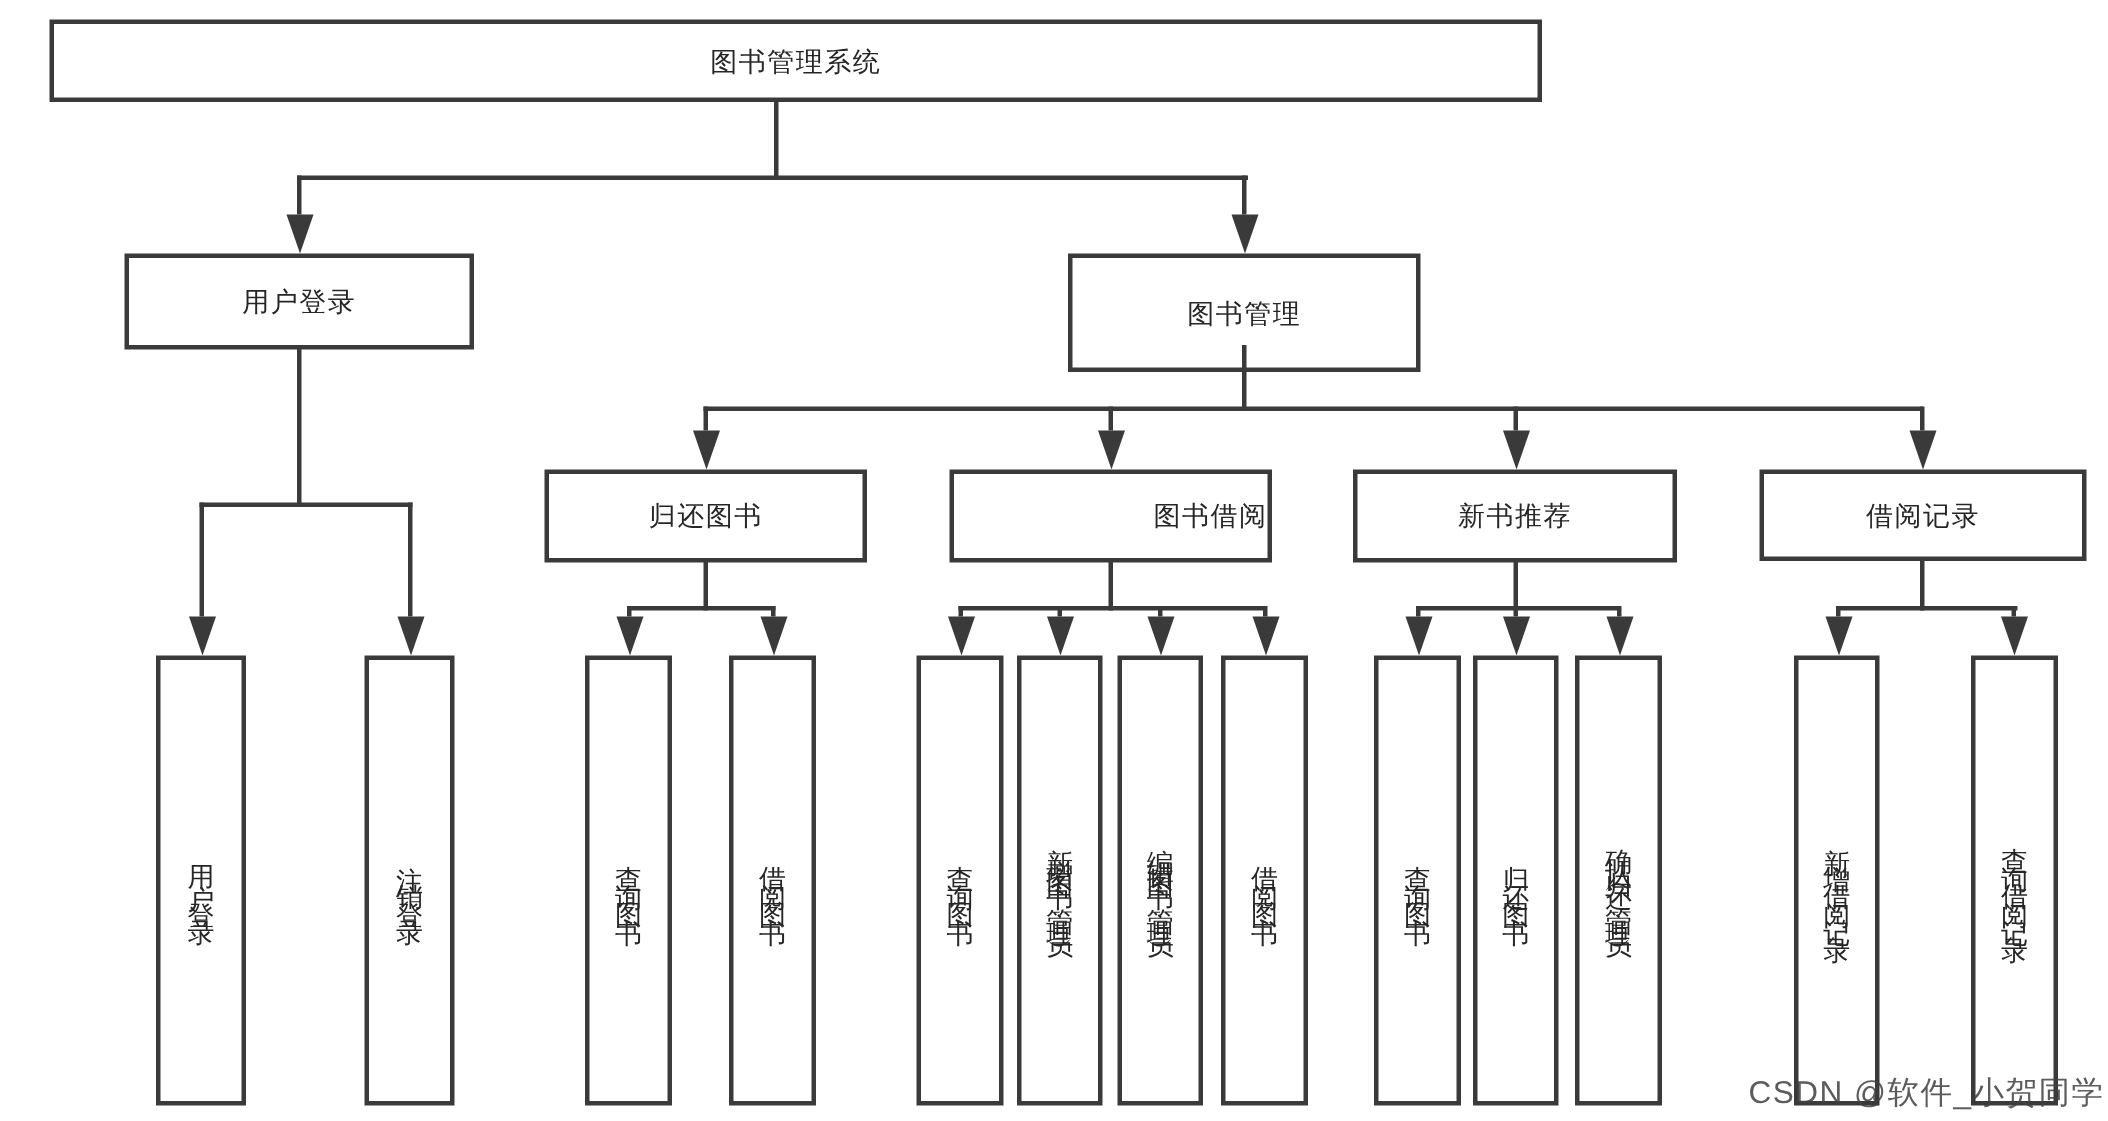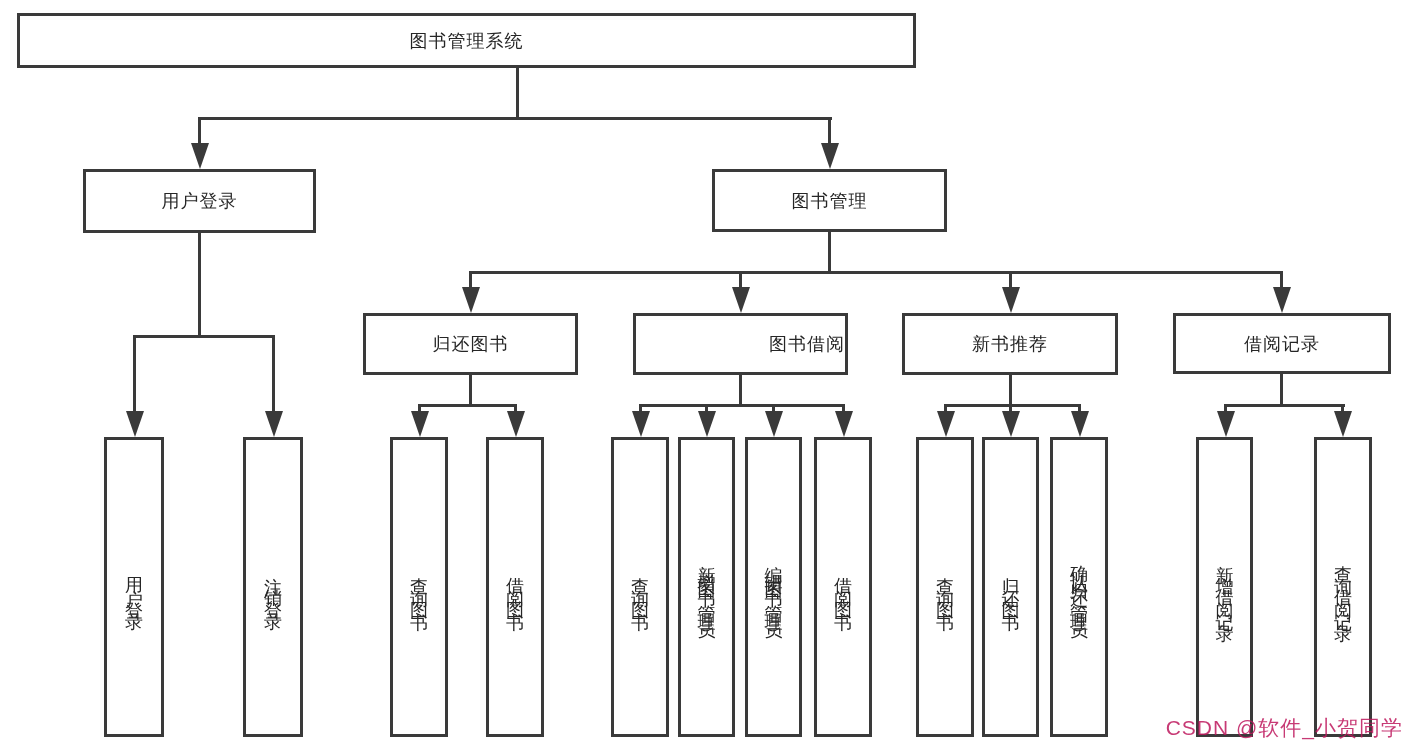--- a/index.html
+++ b/index.html
@@ -39,45 +39,45 @@
     transform:translateX(-50%);
     width:0;height:0;
     border-style:solid;
     border-width:26px 9px 0 9px;
     border-color:#3a3a3a transparent transparent transparent;
   }
   .watermark{
     position:absolute;
     top:714px;right:2px;
     font-size:21px;
-    color:#be185d;
+    color:#404040;
     opacity:.85;
     letter-spacing:1px;
     white-space:nowrap;
     z-index:5;
   }
 </style>
 </head>
 <body>
 
 <div class="canvas">
 
-  <div class="box" style="left:17px;top:13px;width:899px;height:55px;">
+  <div class="box" style="left:33px;top:13px;width:995px;height:55px;">
     <span>图书管理系统</span>
   </div>
 
   <div class="vline" style="left:516px;top:66px;height:53px;"></div>
   <div class="hline" style="left:198px;top:117px;width:634px;"></div>
   <div class="drop" style="left:198px;top:117px;height:26px;"></div>
   <div class="drop" style="left:828px;top:117px;height:26px;"></div>
 
   <div class="box" style="left:83px;top:169px;width:233px;height:64px;">
     <span>用户登录</span>
   </div>
-  <div class="box" style="left:712px;top:169px;width:235px;height:63px;">
+  <div class="box" style="left:712px;top:169px;width:235px;height:79px;">
     <span>图书管理</span>
   </div>
 
   <div class="vline" style="left:198px;top:231px;height:107px;"></div>
   <div class="hline" style="left:133px;top:335px;width:142px;"></div>
   <div class="drop" style="left:133px;top:335px;height:76px;"></div>
   <div class="drop" style="left:272px;top:335px;height:76px;"></div>
 
   <div class="vline" style="left:828px;top:230px;height:44px;"></div>
   <div class="hline" style="left:469px;top:271px;width:813px;"></div>

